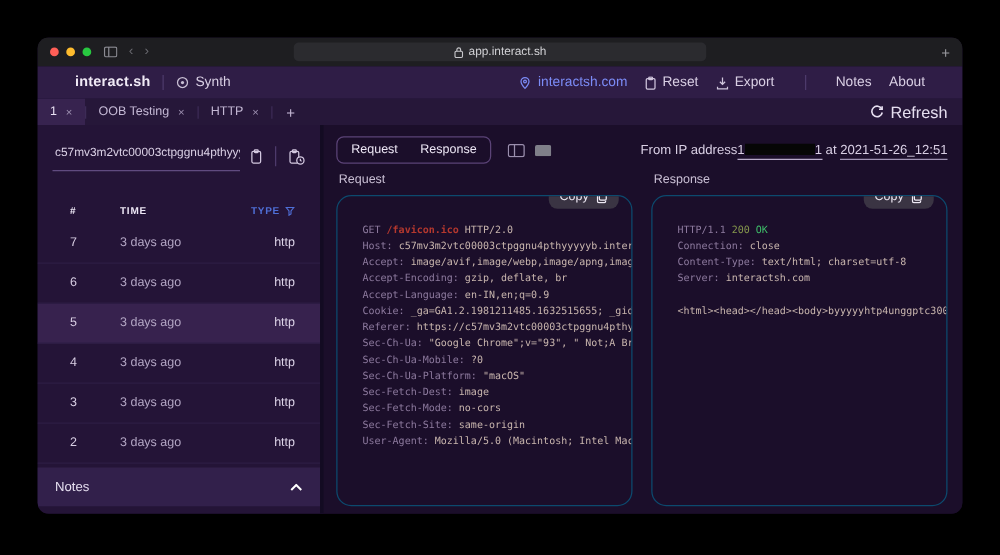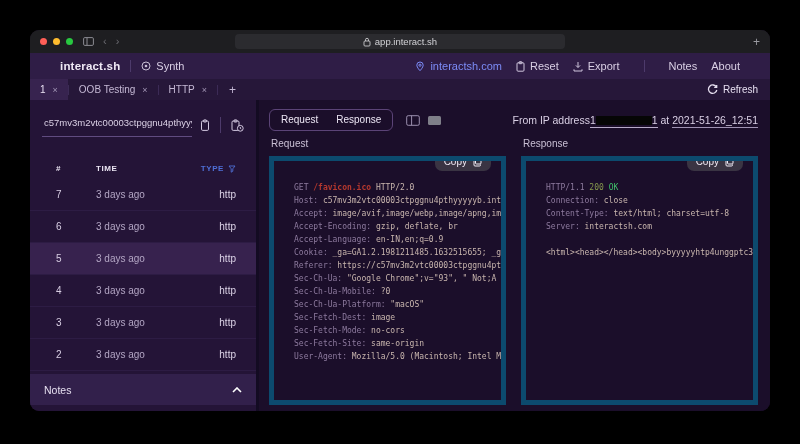--- a/index.html
+++ b/index.html
@@ -35,21 +35,21 @@
 
   
   .tabbar { height:21px; background:#261739; display:flex; align-items:stretch;
             font-size:10px; color:#c4b8d4; }
   .tab { display:flex; align-items:center; gap:7px; padding:0 10px; }
   .tab.active { background:#37234f; color:#e8e0f2; }
   .tab-close { font-size:9px; color:#a194b4; }
   .tabdiv { width:1px; height:10px; background:#3c2b56; align-self:center; }
   .add-tab { display:flex; align-items:center; padding:0 11px; font-size:12px; color:#c4b8d4; }
   .refresh { margin-left:auto; display:flex; align-items:center; gap:5px;
-             padding:0 12px; font-size:10px; color:#e6dff0; }
+             padding:0 12px; font-size:13px; color:#e6dff0; }
 
   
   .content { position:relative; height:311px; display:flex; }
 
   .sidebar { position:relative; width:229px; background:#241437;
              border-right:3px solid #130b22; flex:none; }
   .url-row { margin:13px 12px 0 12px; display:flex; align-items:center; }
   .url-text { flex:1; font-size:9.5px; color:#dbd1e6; white-space:nowrap;
               overflow:hidden; border-bottom:1px solid #604b80; padding:4px 4px 8px 2px; }
   .url-icons { display:flex; align-items:center; gap:8px; padding-left:8px; color:#d3c8e0; }
@@ -85,21 +85,21 @@
   .from-text { margin-left:auto; font-size:10.5px; color:#d9cfe4; white-space:nowrap; }
   .redact { display:inline-block; width:56px; height:9px; background:#060606;
             vertical-align:-1px; }
   .u-ip { border-bottom:1px solid #b9acca; padding-bottom:1px; }
   .u-date { border-bottom:1px solid #9f92b3; padding-bottom:1px; }
 
   .panels { position:absolute; top:38px; left:10px; right:12px; bottom:6px;
             display:flex; gap:15px; }
   .panel { flex:1; display:flex; flex-direction:column; min-width:0; }
   .panel-title { font-size:10px; color:#c9bfd4; margin:0 0 7px 2px; }
-  .panel-box { position:relative; flex:1; border:5px solid #0c4a6e; border-radius:0;
+  .panel-box { position:relative; flex:1; border:1px solid #0c4a6e; border-radius:12px;
                overflow:hidden; }
   .copy-btn { position:absolute; top:-10px; right:10px; height:20px; padding:0 9px;
               background:#3a3443; border-radius:7px; display:flex; align-items:center;
               gap:6px; font-size:10px; color:#efeaf5; }
   .code { padding:20px 0 0 20px; font-family:"DejaVu Sans Mono", monospace;
           font-size:8px; line-height:13px; white-space:pre; overflow:hidden; height:100%; }
   .code-line { white-space:pre; }
   .k { color:#8d7a9e; }
   .v { color:#c9b6ae; }
   .hl { color:#b5382e; font-weight:bold; }

